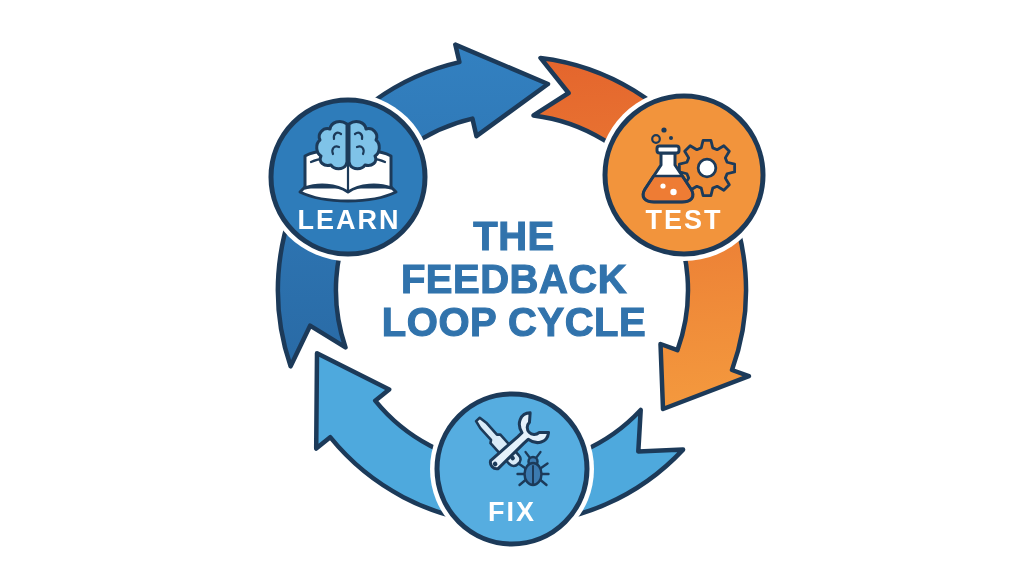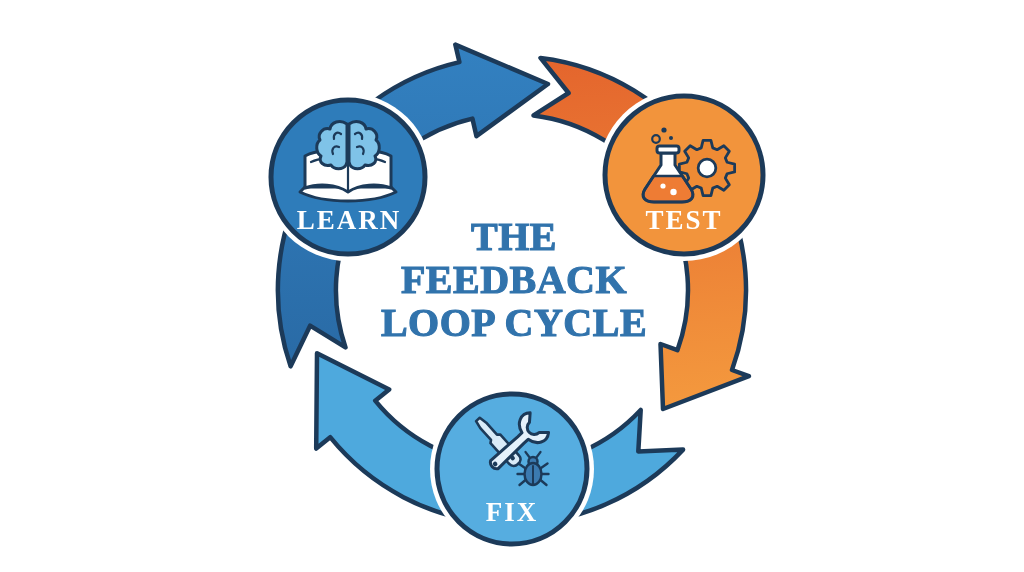--- a/index.html
+++ b/index.html
@@ -1,17 +1,17 @@
 <!DOCTYPE html>
 <html style="--background: #ffffff; --outline: #1c3a59; --title_text: #3173ac; --label_text: #ffffff; --node_learn: #2e7cba; --node_test: #f2943c; --node_fix: #56ade0; --arrow_learn_test_top: #3381c1; --arrow_learn_test_bottom: #296aa5; --arrow_test_fix_start: #e4652d; --arrow_test_fix_end: #f49a3e; --arrow_fix_learn: #4ea9dd; --brain_fill: #7fc3e8; --book_fill: #ffffff; --gear_fill: #ee8a34; --flask_fill: #ffffff; --liquid_fill: #ee7c34; --wrench_fill: #e4f1fb; --screwdriver_fill: #d9ebf8; --bug_fill: #3b7ab0;"><head>
 <meta charset="utf-8">
 <style>
   html,body{margin:0;padding:0;background:#fff;}
   #stage{position:relative;width:1024px;height:572px;background:var(--background,#fff);overflow:hidden;
-         font-family:Liberation Serif, serif;}
+         font-family:Liberation Sans, sans-serif;}
   svg{display:block;}
   .casing{fill:#ffffff;stroke:#ffffff;stroke-width:13;stroke-linejoin:round;}
   .band{stroke:var(--outline);stroke-width:4.5;stroke-linejoin:round;}
   .node-ring{fill:#ffffff;}
   .node-circle{stroke:var(--outline);stroke-width:5;}
   .ic{stroke:var(--outline);stroke-width:3;stroke-linejoin:round;stroke-linecap:round;}
   .ic-thin{stroke:var(--outline);stroke-width:2.2;fill:none;stroke-linecap:round;}
   .node-label{fill:var(--label_text);font-weight:bold;font-size:27px;letter-spacing:2px;text-anchor:middle;}
   .title-line{fill:var(--title_text);stroke:var(--title_text);stroke-width:1.1;
               font-weight:bold;font-size:40px;letter-spacing:0.5px;text-anchor:middle;}

